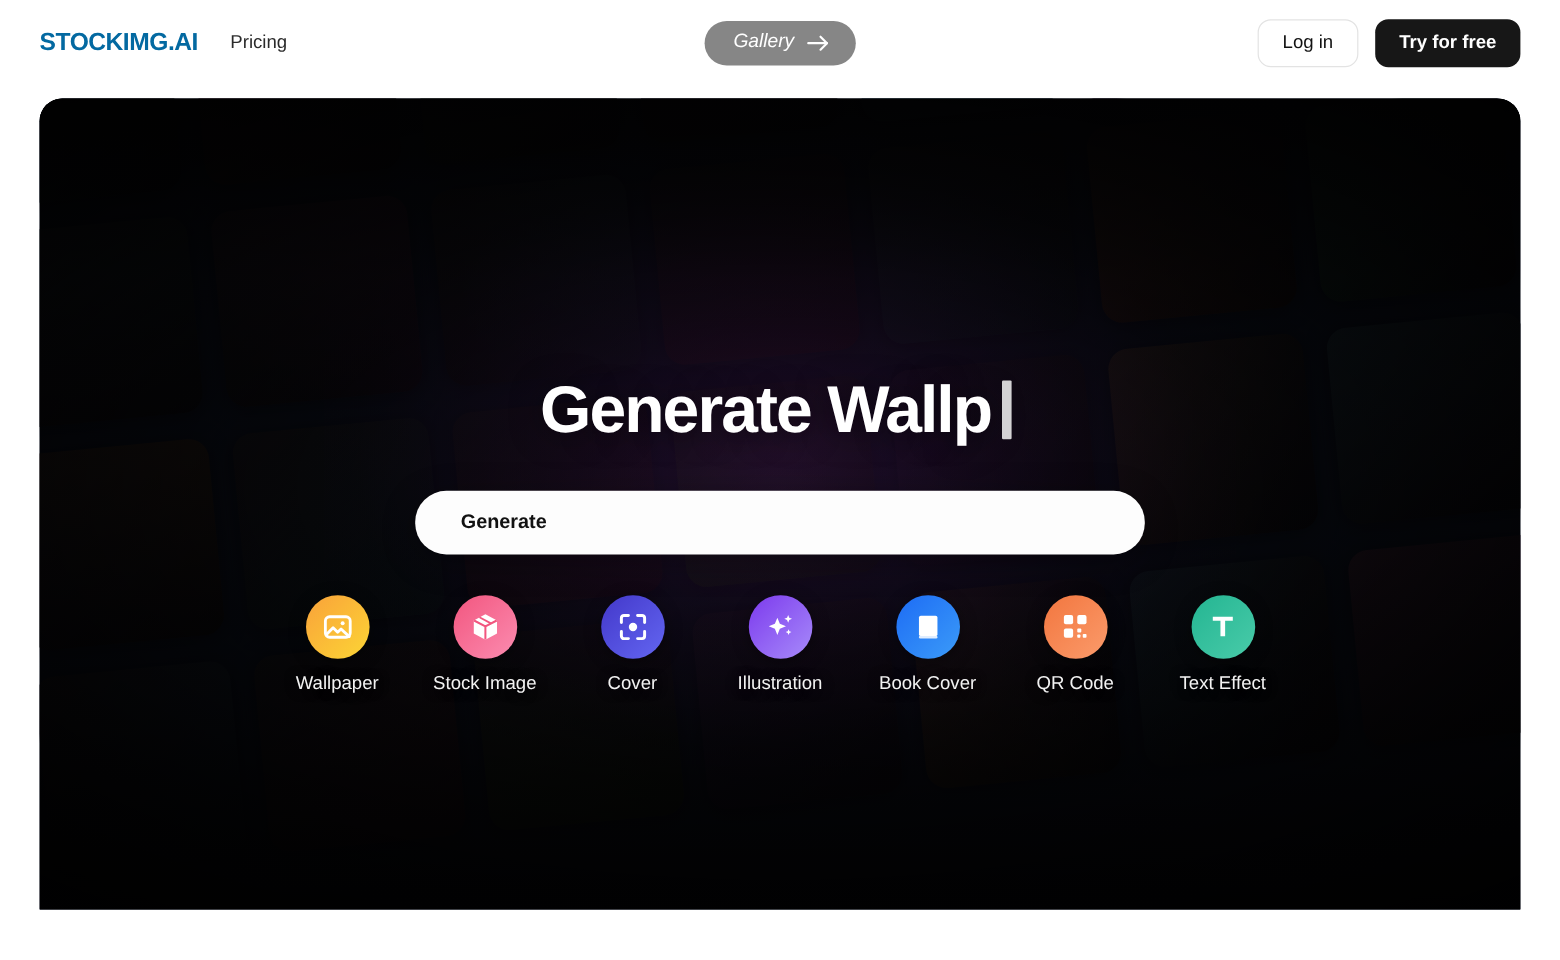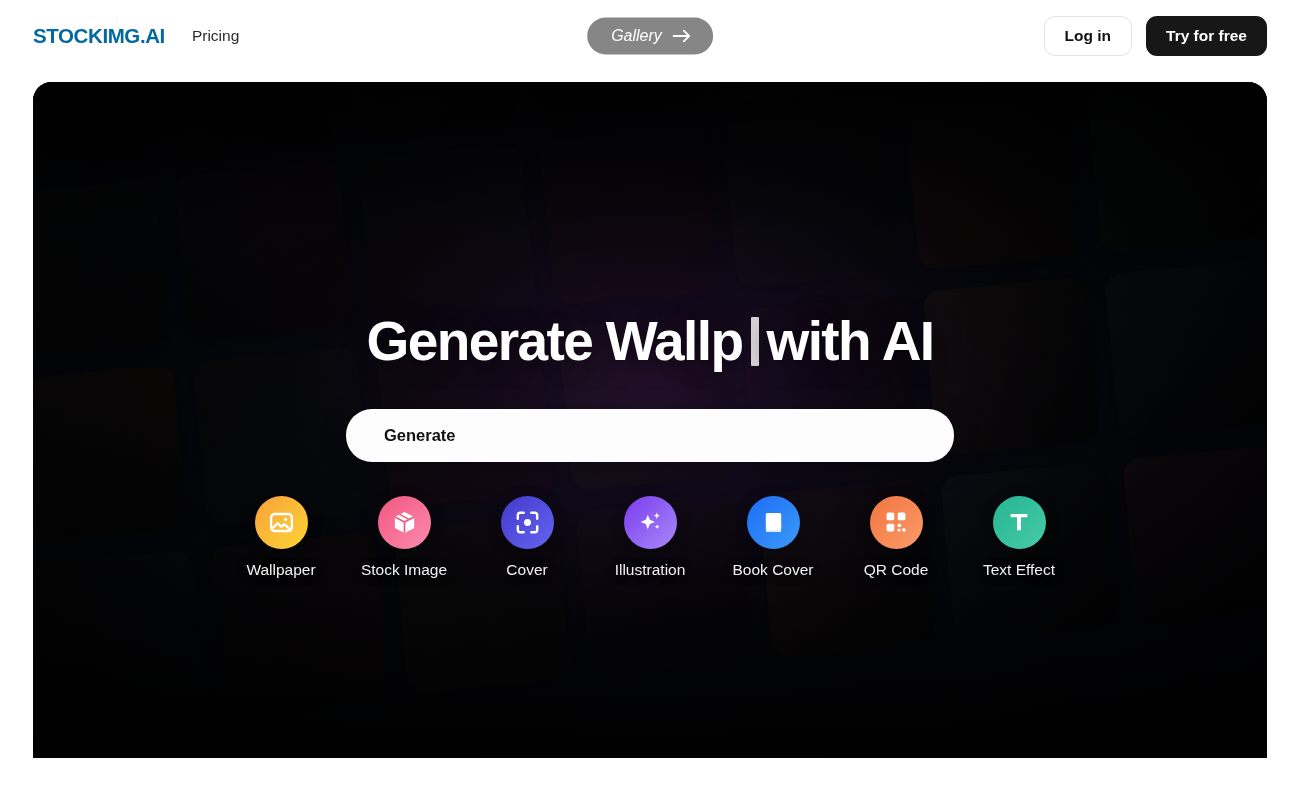--- a/index.html
+++ b/index.html
@@ -69,21 +69,21 @@
     display: flex;
     align-items: center;
     gap: 14px;
   }
   .btn-login {
     background: #ffffff;
     border: 1.3px solid #e3e3e3;
     border-radius: 11px;
     padding: 10px 20px;
     font-size: 15.5px;
-    font-weight: bold;
+    font-weight: normal;
     color: #121212;
     font-family: "Liberation Sans", sans-serif;
     cursor: pointer;
     white-space: nowrap;
   }
   .btn-try {
     background: #171717;
     border: none;
     border-radius: 11px;
     padding: 11px 20px;
@@ -334,21 +334,20 @@
   </div>
   <div class="glow"></div>
   <div class="dim"></div>
   <div class="vignette"></div>
 
   <div class="hero-content">
 
     <h1 class="headline">
       <span>Generate Wallp</span>
       <span class="caret"></span>
-      <span>with AI</span>
     </h1>
 
     <div class="search-bar">
       <button class="generate-btn">Generate</button>
     </div>
 
     <div class="categories" id="categories">
         <a class="cat" href="#">
           <span class="cat-icon" style="background: linear-gradient(135deg, rgb(249, 162, 58) 0%, rgb(252, 213, 53) 100%);">
             <svg width="27" height="27" viewBox="0 0 24 24" fill="none">

